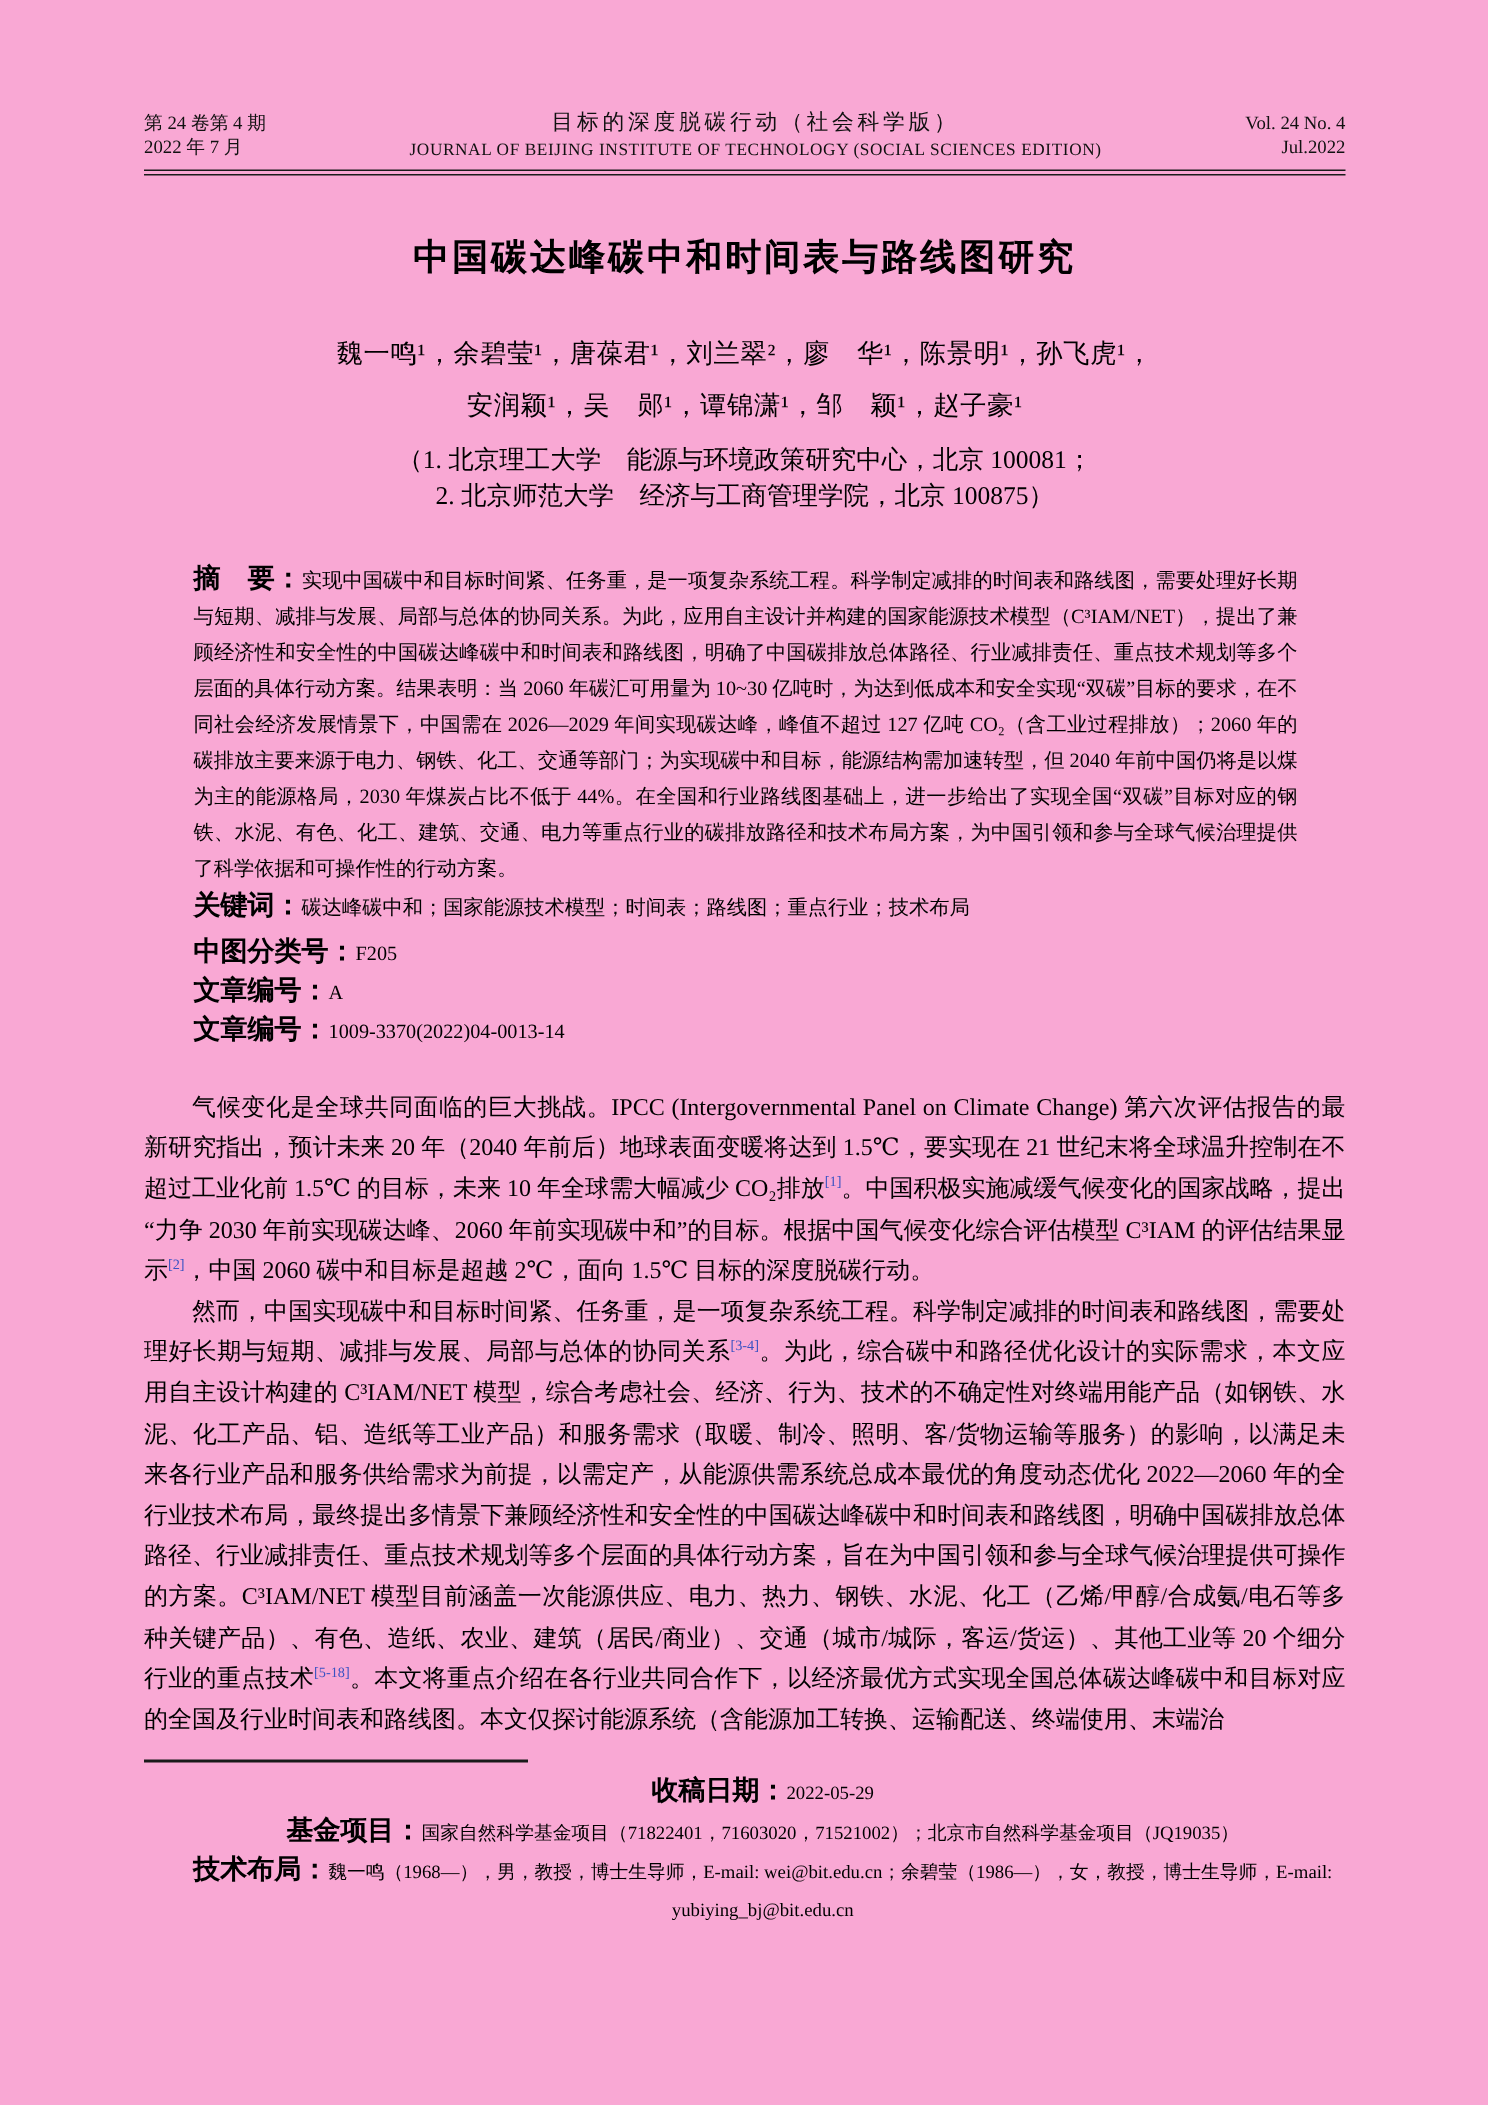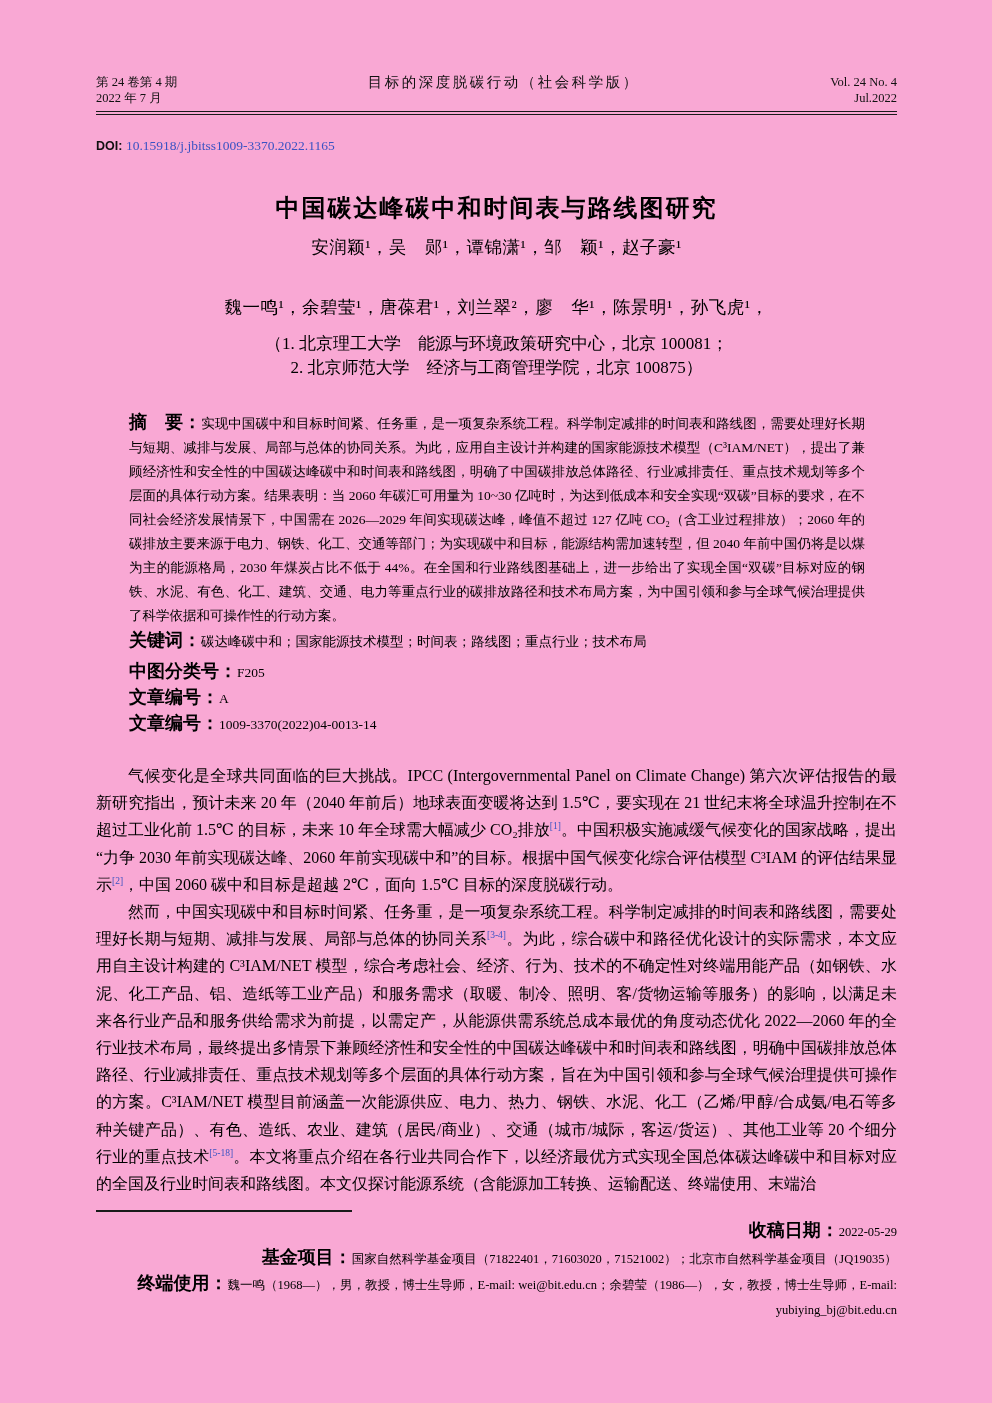--- a/index.html
+++ b/index.html
@@ -42,49 +42,49 @@
   .blabel{font-weight:bold;font-family:"Liberation Sans","DejaVu Sans",sans-serif;font-size:18px;}
   .keywords-line{margin-top:0;}
   .class-line{display:flex;justify-content:space-between;margin-top:5px;flex-direction:column;}
   .class-item{white-space:nowrap;}
   
   .body-p{margin:0;font-size:16px;line-height:27.2px;text-align:justify;text-indent:2em;color:#000;}
   .body-start{margin-top:25px;}
   sup.ref{font-size:9.5px;line-height:0;color:#3952c3;}
   
   .foot-rule{margin-top:13px;width:256px;border-top:2px solid #1a1a1a;}
-  .footnotes{margin:6px 0 0 24px;font-size:12.5px;line-height:24.5px;color:#000;text-align:right;}
+  .footnotes{margin:6px 0 0 24px;font-size:12.5px;line-height:24.5px;color:#000;text-align:center;}
   .footnotes p{margin:0;}
 </style>
 </head>
 <body>
 
 <div class="page">
 
   <div class="header-row">
     <div class="header-left">
       <div>第 24 卷第 4 期</div>
       <div>2022 年 7 月</div>
     </div>
     <div class="header-center">
       <div class="journal-cn">目标的深度脱碳行动（社会科学版）</div>
+      <div class="journal-en">JOURNAL OF BEIJING INSTITUTE OF TECHNOLOGY (SOCIAL SCIENCES EDITION)</div>
     </div>
     <div class="header-right">
       <div>Vol. 24 No. 4</div>
       <div>Jul.2022</div>
     </div>
   </div>
   <div class="double-rule"></div>
 
-  <div class="doi-line"><span class="doi-label">DOI</span><span class="doi-label">: </span><a class="link" href="#">10.15918/j.jbitss1009-3370.2022.1165</a></div>
 
   <h1 class="title">中国碳达峰碳中和时间表与路线图研究</h1>
 
+  <div class="authors authors-1">魏一鸣¹，余碧莹¹，唐葆君¹，刘兰翠²，廖　华¹，陈景明¹，孙飞虎¹，</div>
   <div class="authors authors-2">安润颖¹，吴　郧¹，谭锦潇¹，邹　颖¹，赵子豪¹</div>
-  <div class="authors authors-1">魏一鸣¹，余碧莹¹，唐葆君¹，刘兰翠²，廖　华¹，陈景明¹，孙飞虎¹，</div>
 
   <div class="affil affil-1">（1. 北京理工大学　能源与环境政策研究中心，北京 100081；</div>
   <div class="affil">2. 北京师范大学　经济与工商管理学院，北京 100875）</div>
 
   <div class="meta-block">
     <p style="margin:0;"><span class="blabel">摘　要：</span><span>实现中国碳中和目标时间紧、任务重，是一项复杂系统工程。科学制定减排的时间表和路线图，需要处理好长期与短期、减排与发展、局部与总体的协同关系。为此，应用自主设计并构建的国家能源技术模型（C³IAM/NET），提出了兼顾经济性和安全性的中国碳达峰碳中和时间表和路线图，明确了中国碳排放总体路径、行业减排责任、重点技术规划等多个层面的具体行动方案。结果表明：当 2060 年碳汇可用量为 10~30 亿吨时，为达到低成本和安全实现“双碳”目标的要求，在不同社会经济发展情景下，中国需在 2026—2029 年间实现碳达峰，峰值不超过 127 亿吨 CO₂（含工业过程排放）；2060 年的碳排放主要来源于电力、钢铁、化工、交通等部门；为实现碳中和目标，能源结构需加速转型，但 2040 年前中国仍将是以煤为主的能源格局，2030 年煤炭占比不低于 44%。在全国和行业路线图基础上，进一步给出了实现全国“双碳”目标对应的钢铁、水泥、有色、化工、建筑、交通、电力等重点行业的碳排放路径和技术布局方案，为中国引领和参与全球气候治理提供了科学依据和可操作性的行动方案。</span></p>
     <p style="margin:0;" class="keywords-line"><span class="blabel">关键词：</span><span>碳达峰碳中和；国家能源技术模型；时间表；路线图；重点行业；技术布局</span></p>
     <div class="class-line">
       <span class="class-item"><span class="blabel">中图分类号：</span><span>F205</span></span>
       <span class="class-item"><span class="blabel">文章编号：</span><span>A</span></span>
@@ -93,16 +93,16 @@
   </div>
 
   <p class="body-p body-start"><span>气候变化是全球共同面临的巨大挑战。IPCC (Intergovernmental Panel on Climate Change) 第六次评估报告的最新研究指出，预计未来 20 年（2040 年前后）地球表面变暖将达到 1.5℃，要实现在 21 世纪末将全球温升控制在不超过工业化前 1.5℃ 的目标，未来 10 年全球需大幅减少 CO₂排放</span><sup class="ref">[1]</sup><span>。中国积极实施减缓气候变化的国家战略，提出“力争 2030 年前实现碳达峰、2060 年前实现碳中和”的目标。根据中国气候变化综合评估模型 C³IAM 的评估结果显示</span><sup class="ref">[2]</sup><span>，中国 2060 碳中和目标是超越 2℃，面向 1.5℃ 目标的深度脱碳行动。</span></p>
 
   <p class="body-p"><span>然而，中国实现碳中和目标时间紧、任务重，是一项复杂系统工程。科学制定减排的时间表和路线图，需要处理好长期与短期、减排与发展、局部与总体的协同关系</span><sup class="ref">[3-4]</sup><span>。为此，综合碳中和路径优化设计的实际需求，本文应用自主设计构建的 C³IAM/NET 模型，综合考虑社会、经济、行为、技术的不确定性对终端用能产品（如钢铁、水泥、化工产品、铝、造纸等工业产品）和服务需求（取暖、制冷、照明、客/货物运输等服务）的影响，以满足未来各行业产品和服务供给需求为前提，以需定产，从能源供需系统总成本最优的角度动态优化 2022—2060 年的全行业技术布局，最终提出多情景下兼顾经济性和安全性的中国碳达峰碳中和时间表和路线图，明确中国碳排放总体路径、行业减排责任、重点技术规划等多个层面的具体行动方案，旨在为中国引领和参与全球气候治理提供可操作的方案。C³IAM/NET 模型目前涵盖一次能源供应、电力、热力、钢铁、水泥、化工（乙烯/甲醇/合成氨/电石等多种关键产品）、有色、造纸、农业、建筑（居民/商业）、交通（城市/城际，客运/货运）、其他工业等 20 个细分行业的重点技术</span><sup class="ref">[5-18]</sup><span>。本文将重点介绍在各行业共同合作下，以经济最优方式实现全国总体碳达峰碳中和目标对应的全国及行业时间表和路线图。本文仅探讨能源系统（含能源加工转换、运输配送、终端使用、末端治</span></p>
 
   <div class="foot-rule"></div>
   <div class="footnotes">
     <p><span class="blabel">收稿日期：</span><span>2022-05-29</span></p>
     <p><span class="blabel">基金项目：</span><span>国家自然科学基金项目（71822401，71603020，71521002）；北京市自然科学基金项目（JQ19035）</span></p>
-    <p><span class="blabel">终端使用：</span><span>魏一鸣（1968—），男，教授，博士生导师，E-mail: wei@bit.edu.cn；余碧莹（1986—），女，教授，博士生导师，E-mail: yubiying_bj@bit.edu.cn</span></p>
+    <p><span class="blabel">技术布局：</span><span>魏一鸣（1968—），男，教授，博士生导师，E-mail: wei@bit.edu.cn；余碧莹（1986—），女，教授，博士生导师，E-mail: yubiying_bj@bit.edu.cn</span></p>
   </div>
 
 </div>
 
 </body></html>

